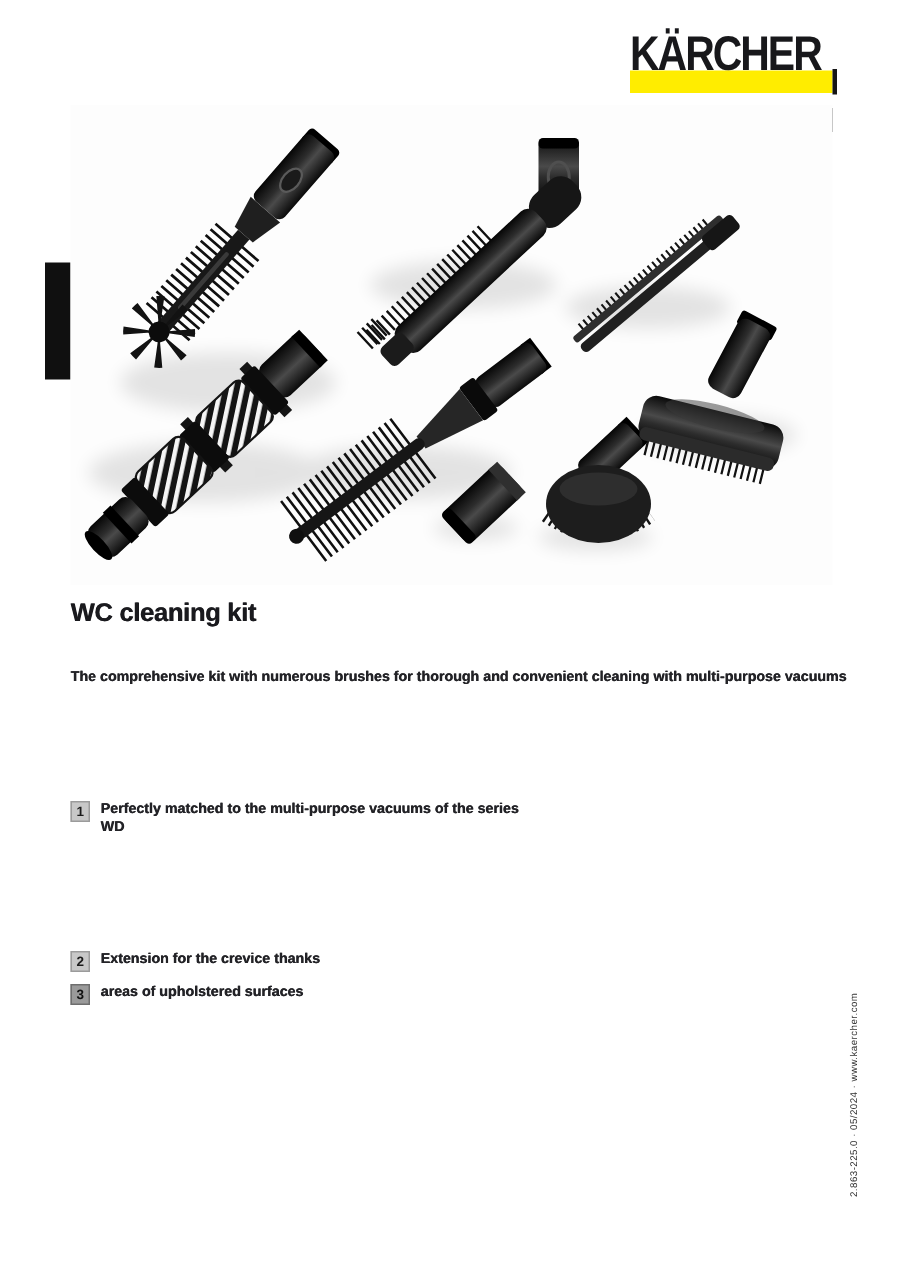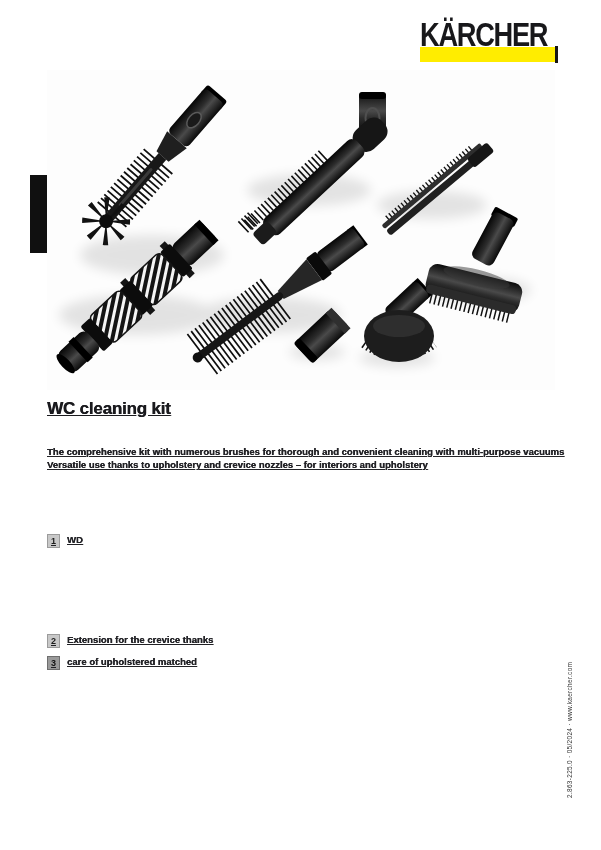--- a/index.html
+++ b/index.html
@@ -14,21 +14,21 @@
     transform:scale(0.88,1.05);transform-origin:left top;white-space:nowrap;
     filter:blur(0.3px);
   }
   #logo-bar{position:absolute;left:420px;top:47px;width:135px;height:15px;background:#FFED00;}
   #logo-bar-edge{position:absolute;left:555px;top:46px;width:3px;height:17px;background:#161616;}
   
   #panel{position:absolute;left:47px;top:70px;width:508px;height:320px;background:#fdfdfd;}
   #edge-tab{position:absolute;left:30px;top:175px;width:17px;height:78px;background:#101010;}
   #trim-tick{position:absolute;left:553px;top:72px;width:2px;height:16px;background:#222222;}
   
-  .blurry{filter:blur(0.35px);text-decoration:underline;}
+  .blurry{filter:blur(0.35px);}
   #title{
     position:absolute;left:47px;top:399px;font-size:17px;font-weight:700;color:#1a1a1e;
     letter-spacing:-0.2px;text-shadow:0.4px 0 currentColor;white-space:nowrap;
   }
   #intro{position:absolute;left:47px;top:445px;font-size:9.5px;font-weight:700;line-height:13px;color:#232327;}
   #intro div{white-space:nowrap;text-shadow:0.3px 0 currentColor;}
   .feature{position:absolute;left:47px;display:flex;align-items:flex-start;}
   .num-box{
     width:13px;height:14px;margin-right:7px;flex:0 0 auto;
     background:#c8c8c8;border:1px solid #9b9b9b;box-sizing:border-box;
@@ -174,39 +174,39 @@
           <rect x="2" y="22" width="92" height="9" rx="4" fill="#2b2b2b"></rect>
           <ellipse cx="48" cy="4" rx="34" ry="8" fill="#3a3a3a" opacity="0.5"></ellipse>
         </g>
       </g>
     </svg>
   </div>
 
   <div id="title" class="blurry">WC cleaning kit</div>
   <div id="intro" class="blurry">
     <div>The comprehensive kit with numerous brushes for thorough and convenient cleaning with multi-purpose vacuums</div>
-    <div>Versatile use thanks to upholstery and crevice nozzles – for interiors and upholstery</div>
   </div>
 
   <div class="feature blurry" id="f1">
     <div class="num-box">1</div>
     <div class="lines">
+      <div>Perfectly matched to the multi-purpose vacuums of the series</div>
       <div>WD</div>
     </div>
   </div>
 
   <div class="feature blurry" id="f2">
     <div class="num-box">2</div>
     <div class="lines">
       <div>Extension for the crevice thanks</div>
     </div>
   </div>
 
   <div class="feature blurry" id="f3">
     <div class="num-box dark">3</div>
     <div class="lines">
-      <div>care of upholstered matched</div>
+      <div>areas of upholstered surfaces</div>
     </div>
   </div>
 
   <div id="side-note">2.863-225.0 · 05/2024 · www.kaercher.com</div>
 
 </div>
 
 </body></html>

